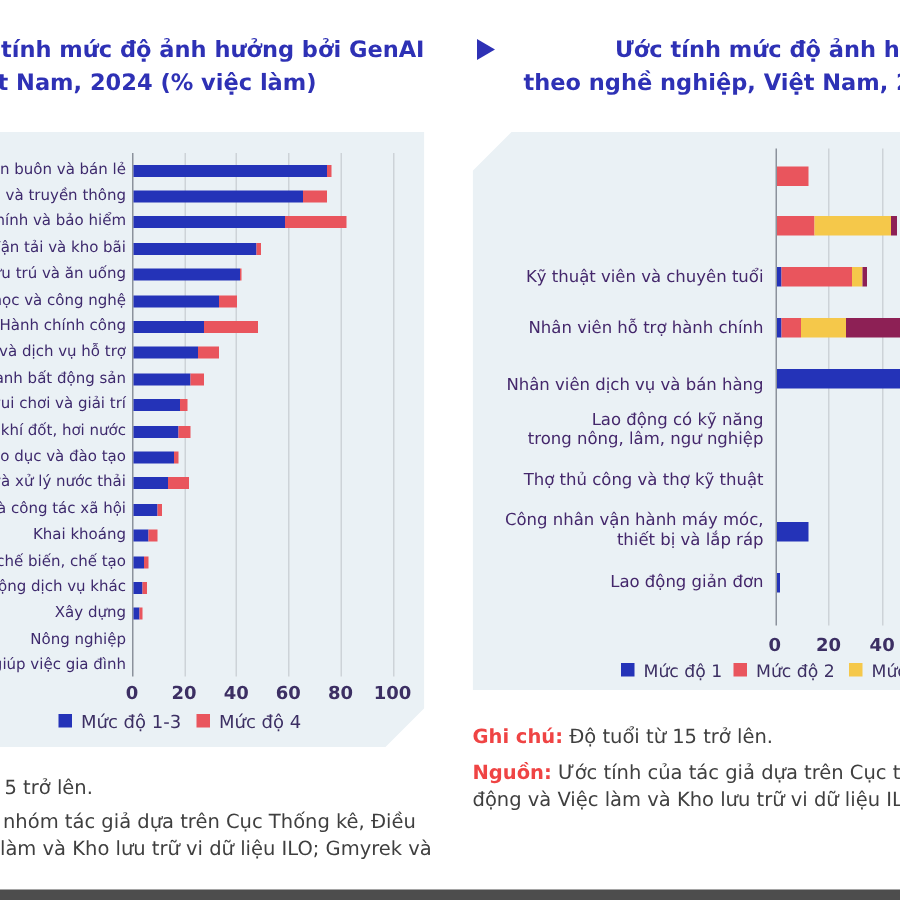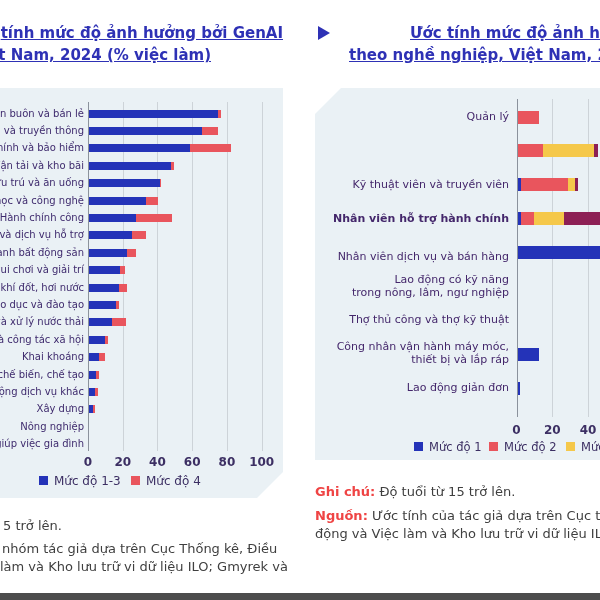--- a/index.html
+++ b/index.html
@@ -9,21 +9,21 @@
     overflow:hidden;
     background:#ffffff;
     font-family:"DejaVu Sans","Liberation Sans",sans-serif;
   }
   .abs{position:absolute;}
   .panel{position:absolute;background:#eaf1f5;}
   #left-panel{left:0;top:88px;width:283px;height:410px;
     clip-path:polygon(0 0,100% 0,100% calc(100% - 26px),calc(100% - 26px) 100%,0 100%);}
   #right-panel{left:315px;top:88px;width:285px;height:372px;
     clip-path:polygon(26px 0,100% 0,100% 100%,0 100%,0 26px);}
-  .title-line{position:absolute;font-size:15px;font-weight:bold;color:#2e31b5;white-space:nowrap;line-height:22px;text-decoration:underline;}
+  .title-line{position:absolute;font-size:15px;font-weight:bold;color:#2e31b5;white-space:nowrap;line-height:22px;}
   #title-marker{position:absolute;left:318px;top:26px;width:0;height:0;
     border-top:7px solid transparent;border-bottom:7px solid transparent;border-left:12px solid #2e31b5;}
   .grid{position:absolute;width:1px;background:#cdd3d8;}
   .grid.zero{background:#8b929c;}
   .tick-label{position:absolute;width:40px;text-align:center;font-size:12px;font-weight:700;color:#3c2f63;}
   .cat-label-left{position:absolute;left:-40px;width:124px;text-align:right;font-size:10px;line-height:12px;color:#3e2a6d;white-space:nowrap;}
   .cat-label-right{position:absolute;left:315px;width:194px;text-align:right;font-size:11px;line-height:13px;color:#44276b;white-space:nowrap;}
   .bar-seg{position:absolute;}
   .legend-item{position:absolute;font-size:12px;color:#3c2f63;white-space:nowrap;margin-left:36px;}
   .legend-sq{display:inline-block;width:9px;height:9px;margin-right:6px;position:relative;top:0px;}
@@ -115,31 +115,30 @@
     <div class="legend-item" style="left: 3px; top: 474px;"><span class="legend-sq" style="background: rgb(36, 51, 184);"></span>Mức độ 1-3</div>
     <div class="legend-item" style="left: 95px; top: 474px;"><span class="legend-sq" style="background: rgb(233, 85, 93);"></span>Mức độ 4</div>
   </div>
 <div id="right-chart" class="abs" style="left:0;top:0;width:600px;height:600px;">
     <div class="grid zero" style="left: 516.5px; top: 99px; height: 318px;"></div>
     <div class="tick-label" style="left: 496.5px; top: 423px;">0</div>
     <div class="grid" style="left: 552.3px; top: 99px; height: 318px;"></div>
     <div class="tick-label" style="left: 532.3px; top: 423px;">20</div>
     <div class="grid" style="left: 588.1px; top: 99px; height: 318px;"></div>
     <div class="tick-label" style="left: 568.1px; top: 423px;">40</div>
-    <div class="cat-label-right" style="top: 110px;">Quản lý</div>
     <div class="bar-seg" style="left: 517.5px; top: 110.5px; width: 21.48px; height: 13px; background: rgb(233, 85, 93);"></div>
     <div class="bar-seg" style="left: 517.5px; top: 144.4px; width: 25.06px; height: 13px; background: rgb(233, 85, 93);"></div>
     <div class="bar-seg" style="left: 542.56px; top: 144.4px; width: 51.91px; height: 13px; background: rgb(245, 200, 74);"></div>
     <div class="bar-seg" style="left: 594.47px; top: 144.4px; width: 3.938px; height: 13px; background: rgb(141, 32, 85);"></div>
-    <div class="cat-label-right" style="top: 177.8px;">Kỹ thuật viên và truyền viên</div>
+    <div class="cat-label-right" style="top: 177.8px;">Kỹ thuật viên và chuyên tuổi</div>
     <div class="bar-seg" style="left: 517.5px; top: 178.3px; width: 3.043px; height: 13px; background: rgb(36, 51, 184);"></div>
     <div class="bar-seg" style="left: 520.543px; top: 178.3px; width: 47.435px; height: 13px; background: rgb(233, 85, 93);"></div>
     <div class="bar-seg" style="left: 567.978px; top: 178.3px; width: 7.16px; height: 13px; background: rgb(245, 200, 74);"></div>
     <div class="bar-seg" style="left: 575.138px; top: 178.3px; width: 2.685px; height: 13px; background: rgb(141, 32, 85);"></div>
-    <div class="cat-label-right" style="top: 211.7px; font-weight: bold;">Nhân viên hỗ trợ hành chính</div>
+    <div class="cat-label-right" style="top: 211.7px;">Nhân viên hỗ trợ hành chính</div>
     <div class="bar-seg" style="left: 517.5px; top: 212.2px; width: 3.938px; height: 13px; background: rgb(36, 51, 184);"></div>
     <div class="bar-seg" style="left: 521.438px; top: 212.2px; width: 12.172px; height: 13px; background: rgb(233, 85, 93);"></div>
     <div class="bar-seg" style="left: 533.61px; top: 212.2px; width: 30.788px; height: 13px; background: rgb(245, 200, 74);"></div>
     <div class="bar-seg" style="left: 564.398px; top: 212.2px; width: 53.7px; height: 13px; background: rgb(141, 32, 85);"></div>
     <div class="cat-label-right" style="top: 250px;">Nhân viên dịch vụ và bán hàng</div>
     <div class="bar-seg" style="left: 517.5px; top: 246.1px; width: 107.4px; height: 13px; background: rgb(36, 51, 184);"></div>
     <div class="cat-label-right" style="top: 272.5px;">Lao động có kỹ năng</div>
     <div class="cat-label-right" style="top: 285.5px;">trong nông, lâm, ngư nghiệp</div>
     <div class="cat-label-right" style="top: 313.4px;">Thợ thủ công và thợ kỹ thuật</div>
     <div class="cat-label-right" style="top: 340.3px;">Công nhân vận hành máy móc,</div>

